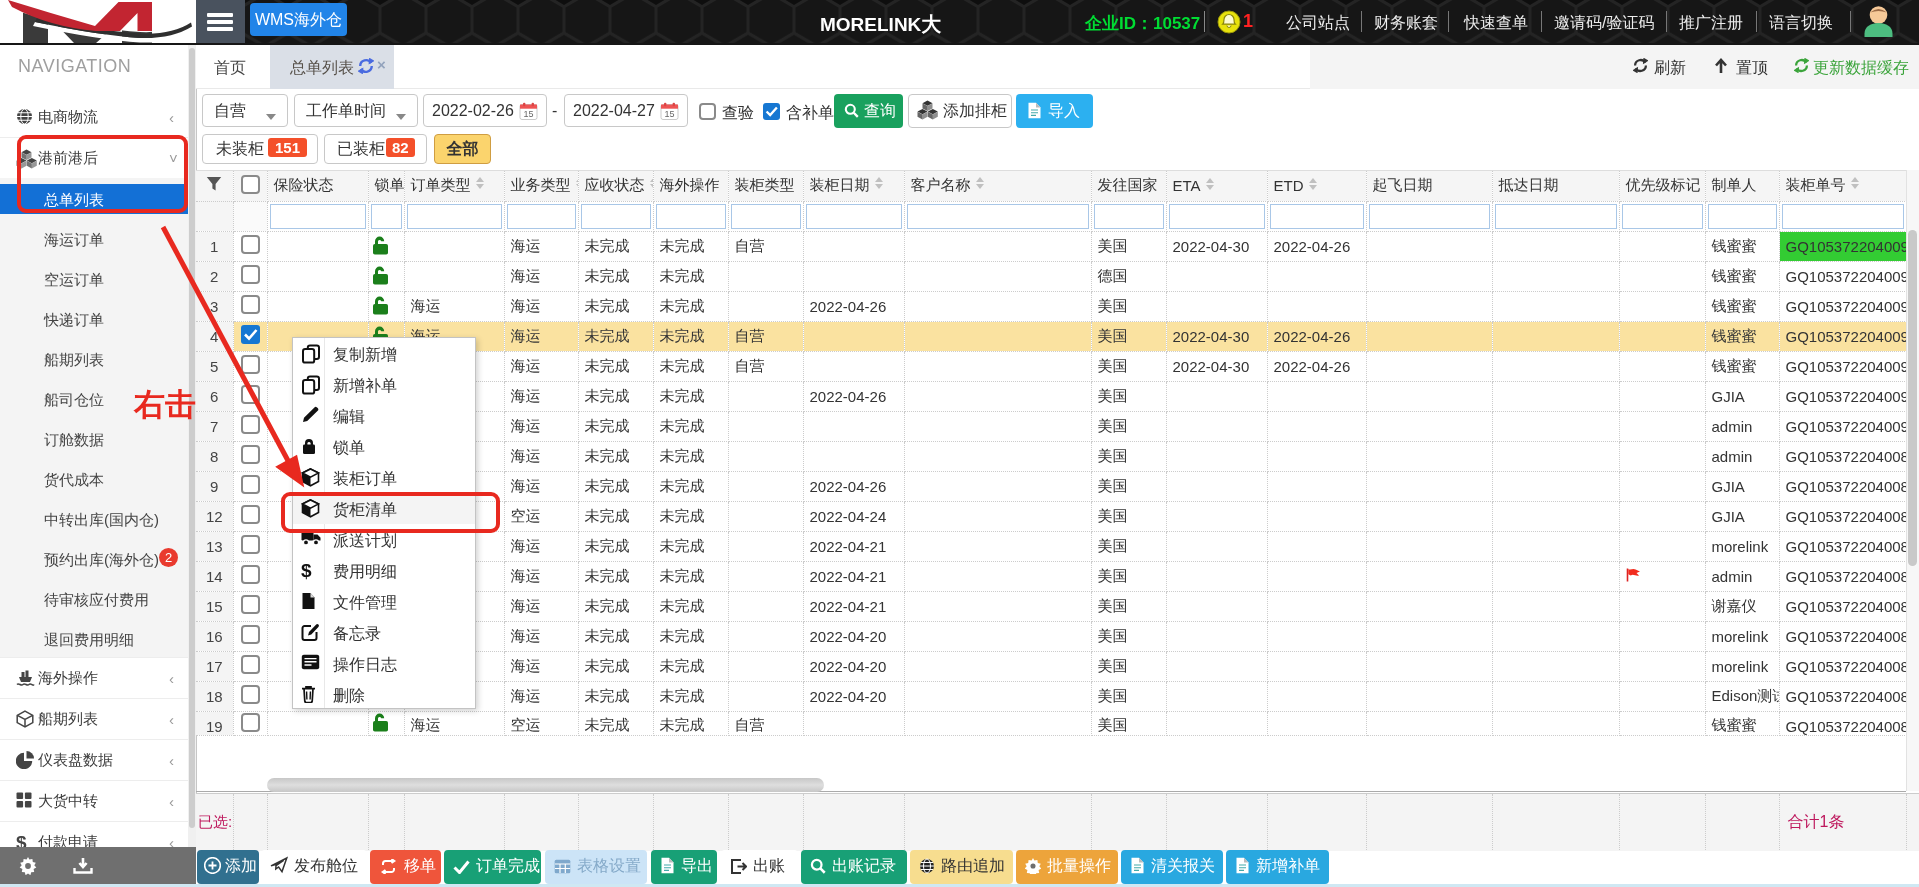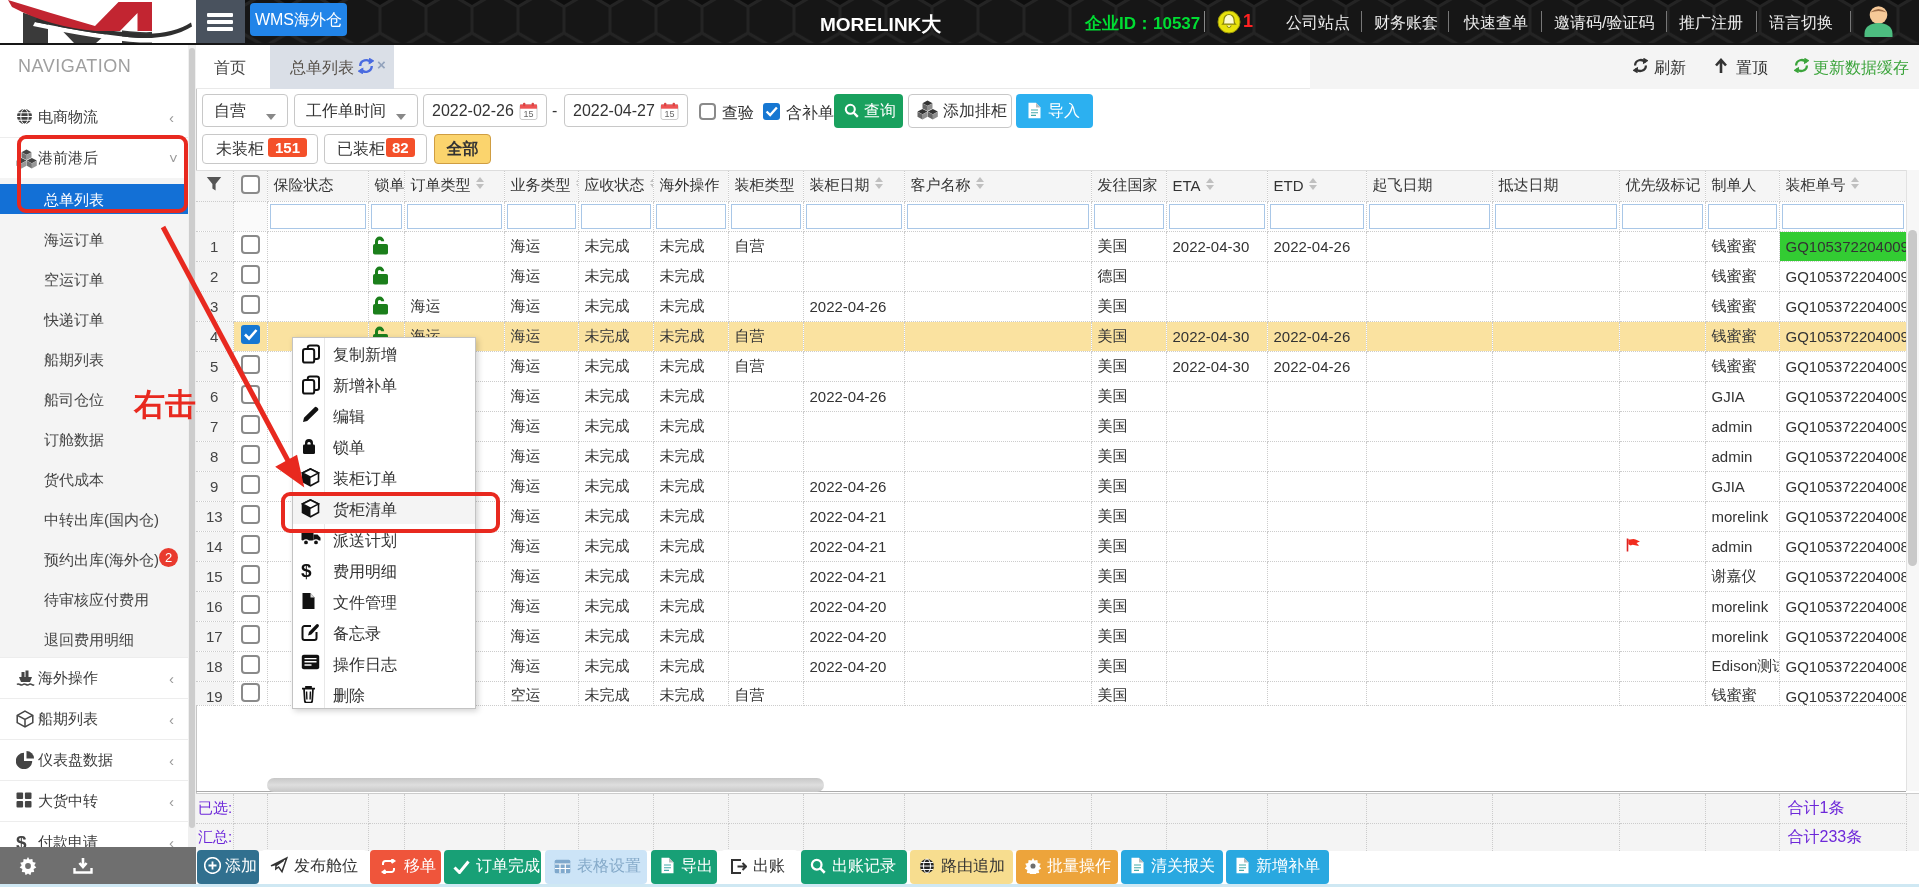--- a/index.html
+++ b/index.html
@@ -523,20 +523,41 @@
 <td style="background:#fff;border-right:1px dotted #ccc;border-bottom:1px dotted #ccc;white-space:nowrap;overflow:hidden;padding-left:6px;">美国</td>
 <td style="background:#fff;border-right:1px dotted #ccc;border-bottom:1px dotted #ccc;white-space:nowrap;overflow:hidden;padding-left:6px;"></td>
 <td style="background:#fff;border-right:1px dotted #ccc;border-bottom:1px dotted #ccc;white-space:nowrap;overflow:hidden;padding-left:6px;"></td>
 <td style="background:#fff;border-right:1px dotted #ccc;border-bottom:1px dotted #ccc;white-space:nowrap;overflow:hidden;padding-left:6px;"></td>
 <td style="background:#fff;border-right:1px dotted #ccc;border-bottom:1px dotted #ccc;white-space:nowrap;overflow:hidden;padding-left:6px;"></td>
 <td style="background:#fff;border-right:1px dotted #ccc;border-bottom:1px dotted #ccc;white-space:nowrap;overflow:hidden;padding-left:6px;"></td>
 <td style="background:#fff;border-right:1px dotted #ccc;border-bottom:1px dotted #ccc;white-space:nowrap;overflow:hidden;padding-left:6px;">GJIA</td>
 <td style="background:#fff;border-right:1px dotted #ccc;border-bottom:1px dotted #ccc;white-space:nowrap;overflow:hidden;padding-left:6px;">GQ105372204008</td>
 </tr>
 <tr style="height:30px">
+<td style="background:#f4f4f4;border-right:1px dotted #ccc;border-bottom:1px dotted #ccc;white-space:nowrap;overflow:hidden;text-align:center;color:#444;">12</td>
+<td style="background:#fff;border-right:1px dotted #ccc;border-bottom:1px dotted #ccc;white-space:nowrap;overflow:hidden;text-align:center;"><span style="display:inline-block;width:19px;height:19px;border-radius:4px;border:2px solid #8a8a8a;background:#fff;box-sizing:border-box"></span></td>
+<td style="background:#fff;border-right:1px dotted #ccc;border-bottom:1px dotted #ccc;white-space:nowrap;overflow:hidden;padding-left:6px;"></td>
+<td style="background:#fff;border-right:1px dotted #ccc;border-bottom:1px dotted #ccc;white-space:nowrap;overflow:hidden;padding-left:2px;"></td>
+<td style="background:#fff;border-right:1px dotted #ccc;border-bottom:1px dotted #ccc;white-space:nowrap;overflow:hidden;padding-left:6px;"></td>
+<td style="background:#fff;border-right:1px dotted #ccc;border-bottom:1px dotted #ccc;white-space:nowrap;overflow:hidden;padding-left:6px;">空运</td>
+<td style="background:#fff;border-right:1px dotted #ccc;border-bottom:1px dotted #ccc;white-space:nowrap;overflow:hidden;padding-left:6px;">未完成</td>
+<td style="background:#fff;border-right:1px dotted #ccc;border-bottom:1px dotted #ccc;white-space:nowrap;overflow:hidden;padding-left:6px;">未完成</td>
+<td style="background:#fff;border-right:1px dotted #ccc;border-bottom:1px dotted #ccc;white-space:nowrap;overflow:hidden;padding-left:6px;"></td>
+<td style="background:#fff;border-right:1px dotted #ccc;border-bottom:1px dotted #ccc;white-space:nowrap;overflow:hidden;padding-left:6px;">2022-04-24</td>
+<td style="background:#fff;border-right:1px dotted #ccc;border-bottom:1px dotted #ccc;white-space:nowrap;overflow:hidden;padding-left:6px;"></td>
+<td style="background:#fff;border-right:1px dotted #ccc;border-bottom:1px dotted #ccc;white-space:nowrap;overflow:hidden;padding-left:6px;">美国</td>
+<td style="background:#fff;border-right:1px dotted #ccc;border-bottom:1px dotted #ccc;white-space:nowrap;overflow:hidden;padding-left:6px;"></td>
+<td style="background:#fff;border-right:1px dotted #ccc;border-bottom:1px dotted #ccc;white-space:nowrap;overflow:hidden;padding-left:6px;"></td>
+<td style="background:#fff;border-right:1px dotted #ccc;border-bottom:1px dotted #ccc;white-space:nowrap;overflow:hidden;padding-left:6px;"></td>
+<td style="background:#fff;border-right:1px dotted #ccc;border-bottom:1px dotted #ccc;white-space:nowrap;overflow:hidden;padding-left:6px;"></td>
+<td style="background:#fff;border-right:1px dotted #ccc;border-bottom:1px dotted #ccc;white-space:nowrap;overflow:hidden;padding-left:6px;"></td>
+<td style="background:#fff;border-right:1px dotted #ccc;border-bottom:1px dotted #ccc;white-space:nowrap;overflow:hidden;padding-left:6px;">GJIA</td>
+<td style="background:#fff;border-right:1px dotted #ccc;border-bottom:1px dotted #ccc;white-space:nowrap;overflow:hidden;padding-left:6px;">GQ105372204008</td>
+</tr>
+<tr style="height:30px">
 <td style="background:#f4f4f4;border-right:1px dotted #ccc;border-bottom:1px dotted #ccc;white-space:nowrap;overflow:hidden;text-align:center;color:#444;">13</td>
 <td style="background:#fff;border-right:1px dotted #ccc;border-bottom:1px dotted #ccc;white-space:nowrap;overflow:hidden;text-align:center;"><span style="display:inline-block;width:19px;height:19px;border-radius:4px;border:2px solid #8a8a8a;background:#fff;box-sizing:border-box"></span></td>
 <td style="background:#fff;border-right:1px dotted #ccc;border-bottom:1px dotted #ccc;white-space:nowrap;overflow:hidden;padding-left:6px;"></td>
 <td style="background:#fff;border-right:1px dotted #ccc;border-bottom:1px dotted #ccc;white-space:nowrap;overflow:hidden;padding-left:2px;"></td>
 <td style="background:#fff;border-right:1px dotted #ccc;border-bottom:1px dotted #ccc;white-space:nowrap;overflow:hidden;padding-left:6px;"></td>
 <td style="background:#fff;border-right:1px dotted #ccc;border-bottom:1px dotted #ccc;white-space:nowrap;overflow:hidden;padding-left:6px;">海运</td>
 <td style="background:#fff;border-right:1px dotted #ccc;border-bottom:1px dotted #ccc;white-space:nowrap;overflow:hidden;padding-left:6px;">未完成</td>
 <td style="background:#fff;border-right:1px dotted #ccc;border-bottom:1px dotted #ccc;white-space:nowrap;overflow:hidden;padding-left:6px;">未完成</td>
 <td style="background:#fff;border-right:1px dotted #ccc;border-bottom:1px dotted #ccc;white-space:nowrap;overflow:hidden;padding-left:6px;"></td>
 <td style="background:#fff;border-right:1px dotted #ccc;border-bottom:1px dotted #ccc;white-space:nowrap;overflow:hidden;padding-left:6px;">2022-04-21</td>
@@ -689,21 +710,21 @@
 <td style="background:#fff;border-right:1px dotted #ccc;border-bottom:1px dotted #ccc;white-space:nowrap;overflow:hidden;vertical-align:bottom;padding-left:6px;">GQ105372204008</td>
 </tr>
 </tbody>
     </table>
   </div>
 <div class="abs" style="left:196px;top:791px;width:1710px;height:1px;background:#aaa"></div>
 <div class="abs" style="left:1906px;top:170px;width:13px;height:621px;background:#f7f7f7;border-left:1px solid #e2e2e2"></div>
 <div class="abs" style="left:1908px;top:230px;width:9px;height:336px;background:#c9c9c9;border-radius:5px"></div>
 <div class="abs" style="left:267px;top:778px;width:557px;height:14px;background:linear-gradient(#c7c7c7,#dedede,#c7c7c7);border-radius:7px"></div>
 <div class="abs" style="left:196px;top:793px;width:1723px;height:58px;background:#f4f4f4;border-top:1px solid #ccc">
-<table style="border-collapse:collapse;table-layout:fixed;width:1710px;font-size:15px;color:#6d28d9;height:58px">
+<table style="border-collapse:collapse;table-layout:fixed;width:1710px;font-size:15px;color:#be185d;height:58px">
 <colgroup>
         <col style="width:37px">
         <col style="width:34px">
         <col style="width:101px">
         <col style="width:36px">
         <col style="width:100px">
         <col style="width:74px">
         <col style="width:75px">
         <col style="width:75px">
         <col style="width:75px">
@@ -732,41 +753,20 @@
 <td style="border-right:1px dotted #ccc;border-bottom:1px dotted #ccc;white-space:nowrap;overflow:visible;"></td>
 <td style="border-right:1px dotted #ccc;border-bottom:1px dotted #ccc;white-space:nowrap;overflow:visible;"></td>
 <td style="border-right:1px dotted #ccc;border-bottom:1px dotted #ccc;white-space:nowrap;overflow:visible;"></td>
 <td style="border-right:1px dotted #ccc;border-bottom:1px dotted #ccc;white-space:nowrap;overflow:visible;"></td>
 <td style="border-right:1px dotted #ccc;border-bottom:1px dotted #ccc;white-space:nowrap;overflow:visible;"></td>
 <td style="border-right:1px dotted #ccc;border-bottom:1px dotted #ccc;white-space:nowrap;overflow:visible;"></td>
 <td style="border-right:1px dotted #ccc;border-bottom:1px dotted #ccc;white-space:nowrap;overflow:visible;"></td>
 <td style="border-right:1px dotted #ccc;border-bottom:1px dotted #ccc;white-space:nowrap;overflow:visible;"></td>
 <td style="border-right:1px dotted #ccc;border-bottom:1px dotted #ccc;white-space:nowrap;overflow:visible;"></td>
 <td style="border-right:1px dotted #ccc;border-bottom:1px dotted #ccc;white-space:nowrap;overflow:visible;padding-left:8px;font-size:16px;">合计1条</td>
-</tr>
-<tr style="height:29px">
-<td style="border-right:1px dotted #ccc;border-bottom:1px dotted #ccc;white-space:nowrap;overflow:visible;padding-left:2px;">汇总:</td>
-<td style="border-right:1px dotted #ccc;border-bottom:1px dotted #ccc;white-space:nowrap;overflow:visible;"></td>
-<td style="border-right:1px dotted #ccc;border-bottom:1px dotted #ccc;white-space:nowrap;overflow:visible;"></td>
-<td style="border-right:1px dotted #ccc;border-bottom:1px dotted #ccc;white-space:nowrap;overflow:visible;"></td>
-<td style="border-right:1px dotted #ccc;border-bottom:1px dotted #ccc;white-space:nowrap;overflow:visible;"></td>
-<td style="border-right:1px dotted #ccc;border-bottom:1px dotted #ccc;white-space:nowrap;overflow:visible;"></td>
-<td style="border-right:1px dotted #ccc;border-bottom:1px dotted #ccc;white-space:nowrap;overflow:visible;"></td>
-<td style="border-right:1px dotted #ccc;border-bottom:1px dotted #ccc;white-space:nowrap;overflow:visible;"></td>
-<td style="border-right:1px dotted #ccc;border-bottom:1px dotted #ccc;white-space:nowrap;overflow:visible;"></td>
-<td style="border-right:1px dotted #ccc;border-bottom:1px dotted #ccc;white-space:nowrap;overflow:visible;"></td>
-<td style="border-right:1px dotted #ccc;border-bottom:1px dotted #ccc;white-space:nowrap;overflow:visible;"></td>
-<td style="border-right:1px dotted #ccc;border-bottom:1px dotted #ccc;white-space:nowrap;overflow:visible;"></td>
-<td style="border-right:1px dotted #ccc;border-bottom:1px dotted #ccc;white-space:nowrap;overflow:visible;"></td>
-<td style="border-right:1px dotted #ccc;border-bottom:1px dotted #ccc;white-space:nowrap;overflow:visible;"></td>
-<td style="border-right:1px dotted #ccc;border-bottom:1px dotted #ccc;white-space:nowrap;overflow:visible;"></td>
-<td style="border-right:1px dotted #ccc;border-bottom:1px dotted #ccc;white-space:nowrap;overflow:visible;"></td>
-<td style="border-right:1px dotted #ccc;border-bottom:1px dotted #ccc;white-space:nowrap;overflow:visible;"></td>
-<td style="border-right:1px dotted #ccc;border-bottom:1px dotted #ccc;white-space:nowrap;overflow:visible;"></td>
-<td style="border-right:1px dotted #ccc;border-bottom:1px dotted #ccc;white-space:nowrap;overflow:visible;padding-left:8px;font-size:16px;">合计233条</td>
 </tr>
 </tbody>
     </table>
   </div>
 <div class="abs" style="left:196px;top:851px;width:1723px;height:33px;background:#fff"></div>
 <div class="abs" style="left:197px;top:850px;width:62px;height:34px;background:#31708f;border-radius:4px;color:#fff;font-size:16px;line-height:32px;white-space:nowrap;overflow:hidden"><span style="margin-left:7px;vertical-align:-3px"><svg width="17" height="17" viewBox="0 0 17 17" style="">
         <circle cx="8.5" cy="8.5" r="7.8" fill="none" stroke="#fff" stroke-width="1.6"></circle>
         <path d="M8.5 4.5 v8 M4.5 8.5 h8" stroke="#fff" stroke-width="1.8"></path>
       </svg></span><span style="margin-left:4px">添加</span></div>
 <div class="abs" style="left:261px;top:850px;width:106px;height:34px;background:#fff;border-radius:4px;color:#333;font-size:16px;line-height:32px;white-space:nowrap;overflow:hidden"><span style="margin-left:9px;vertical-align:-3px"><svg width="18" height="18" viewBox="0 0 18 18" style="">

